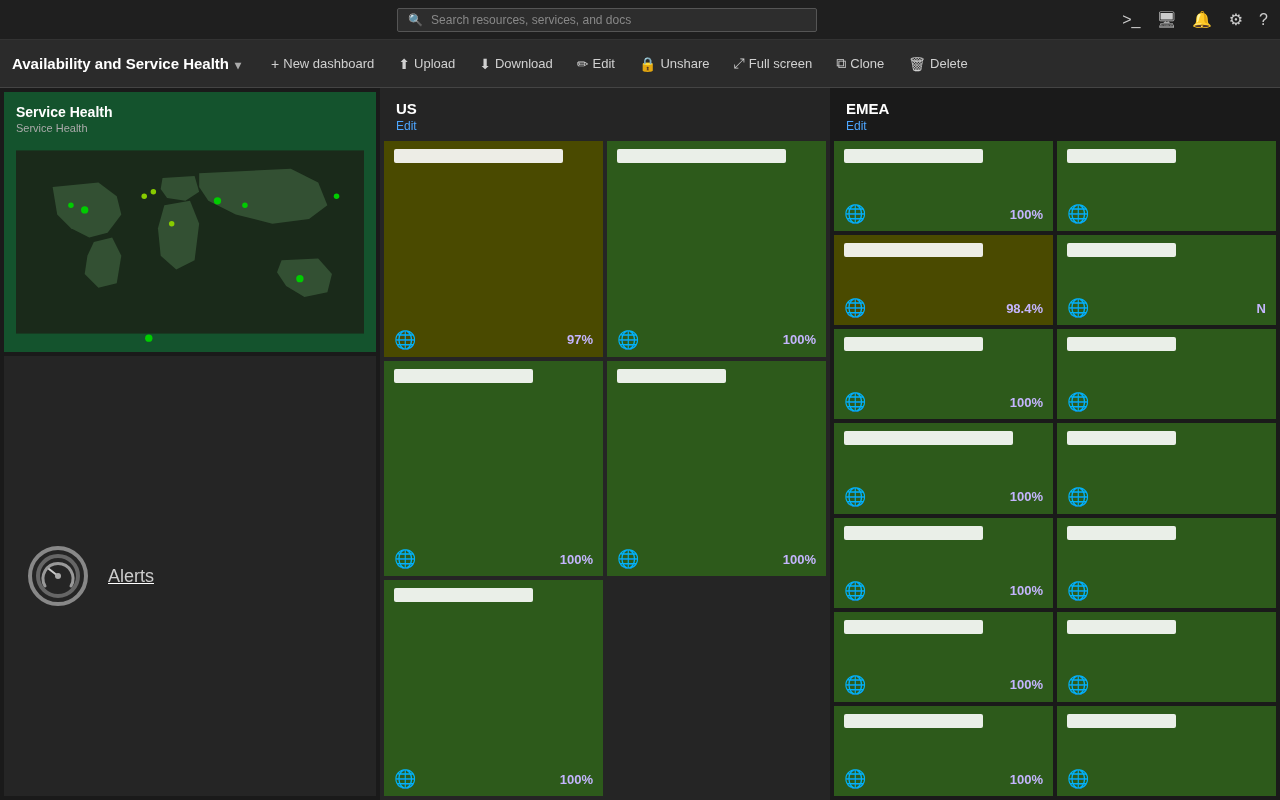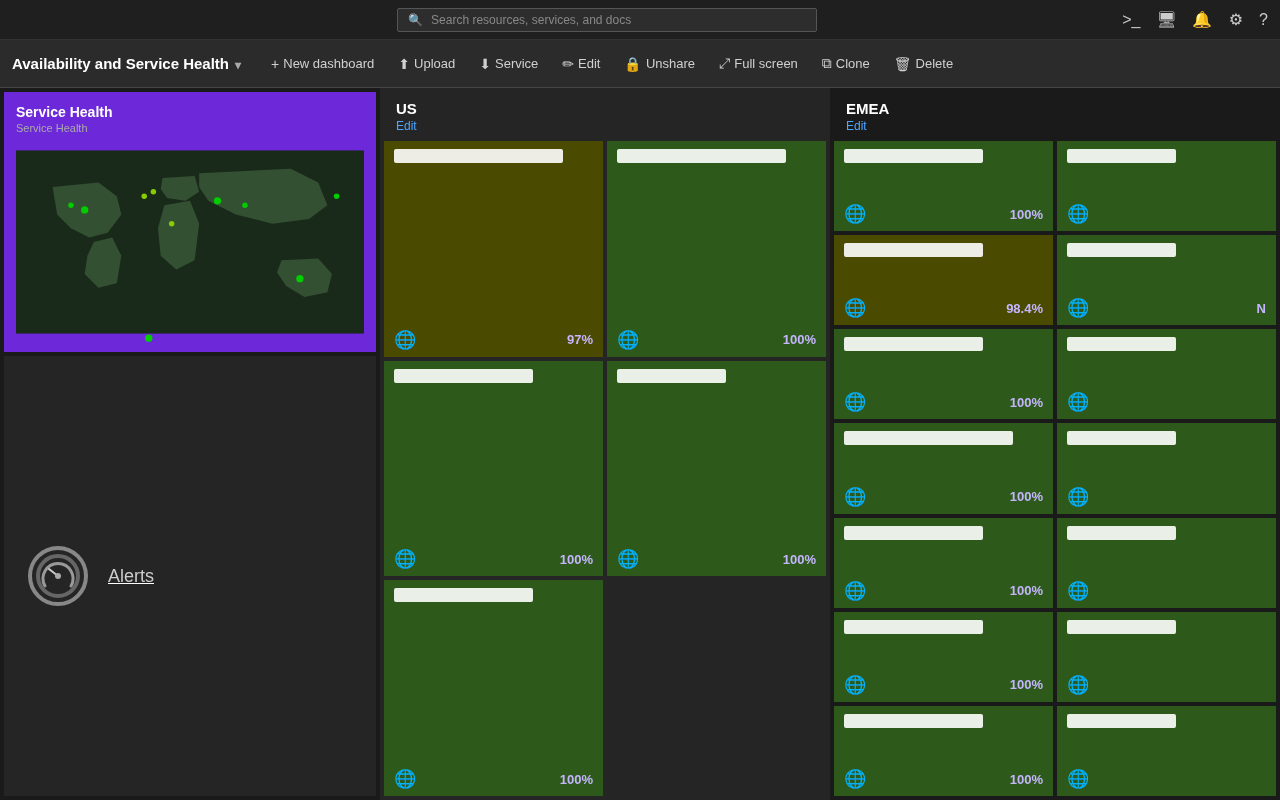--- a/index.html
+++ b/index.html
@@ -88,21 +88,21 @@
     .left-panel {
       display: flex;
       flex-direction: column;
       width: 380px;
       min-width: 380px;
       gap: 4px;
       padding: 4px;
     }
 
     .service-health-card {
-      background: #6d28d9;
+      background: #14532d;
       flex: 0 0 260px;
       padding: 12px;
       position: relative;
       overflow: hidden;
     }
     .card-title { font-size: 14px; font-weight: 600; margin-bottom: 2px; }
     .card-subtitle { font-size: 11px; color: #aaa; margin-bottom: 8px; }
 
     
     .world-map {
@@ -238,21 +238,21 @@
   <div class="nav-action">
     <span class="icon">+</span>
     <span>New dashboard</span>
   </div>
   <div class="nav-action">
     <span class="icon">⬆</span>
     <span>Upload</span>
   </div>
   <div class="nav-action">
     <span class="icon">⬇</span>
-    <span>Service</span>
+    <span>Download</span>
   </div>
   <div class="nav-action">
     <span class="icon">✏</span>
     <span>Edit</span>
   </div>
   <div class="nav-action">
     <span class="icon">🔒</span>
     <span>Unshare</span>
   </div>
   <div class="nav-action">

